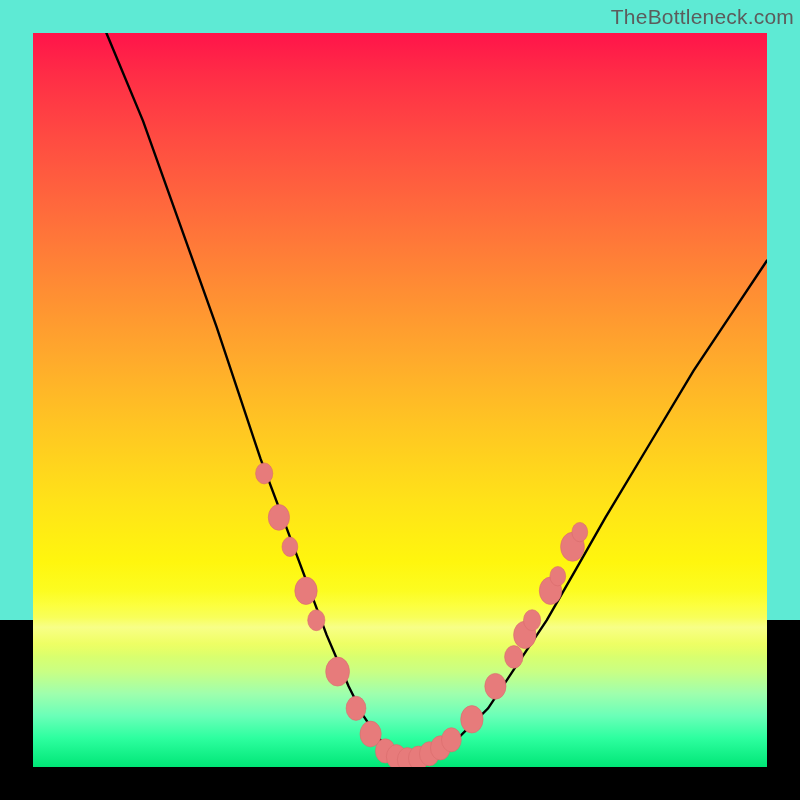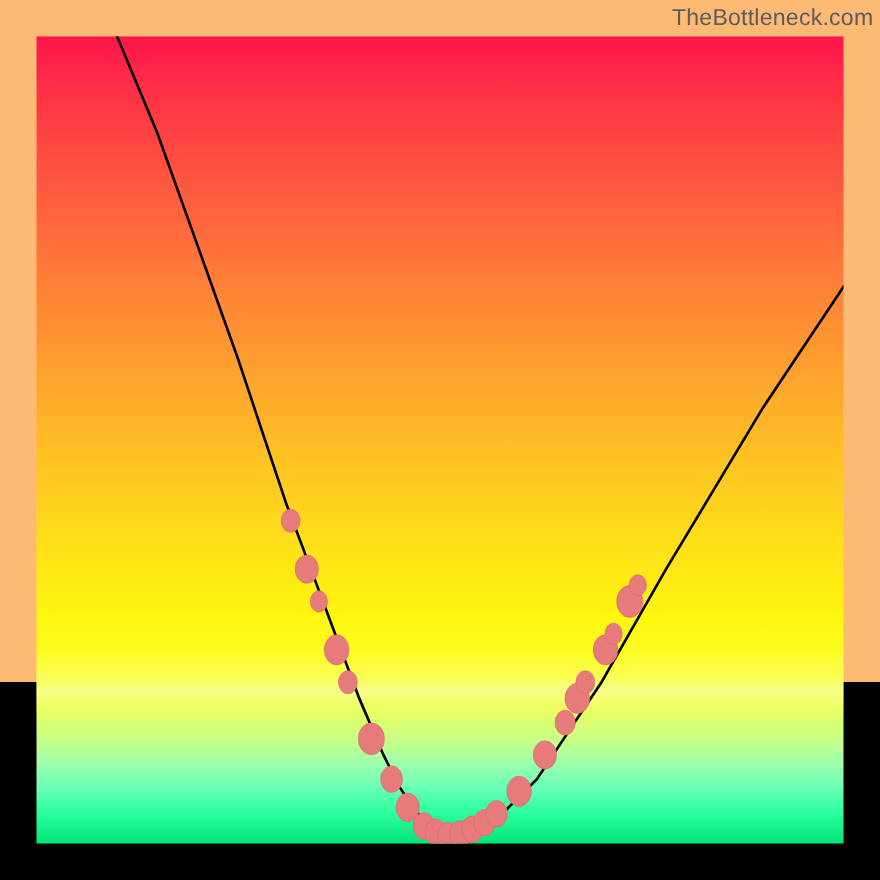--- a/index.html
+++ b/index.html
@@ -10,21 +10,21 @@
     overflow: hidden;
     background: #000;
     font-family: Arial, Helvetica, sans-serif;
   }
   .frame {
     position: absolute;
     left: 0;
     top: 0;
     width: 800px;
     height: 620px;
-    background: #fdba74;
+    background: #5eead4;
   }
   .plot-area {
     position: absolute;
     left: 33px;
     top: 33px;
     width: 734px;
     height: 734px;
     overflow: hidden;
   }
   .gradient {

